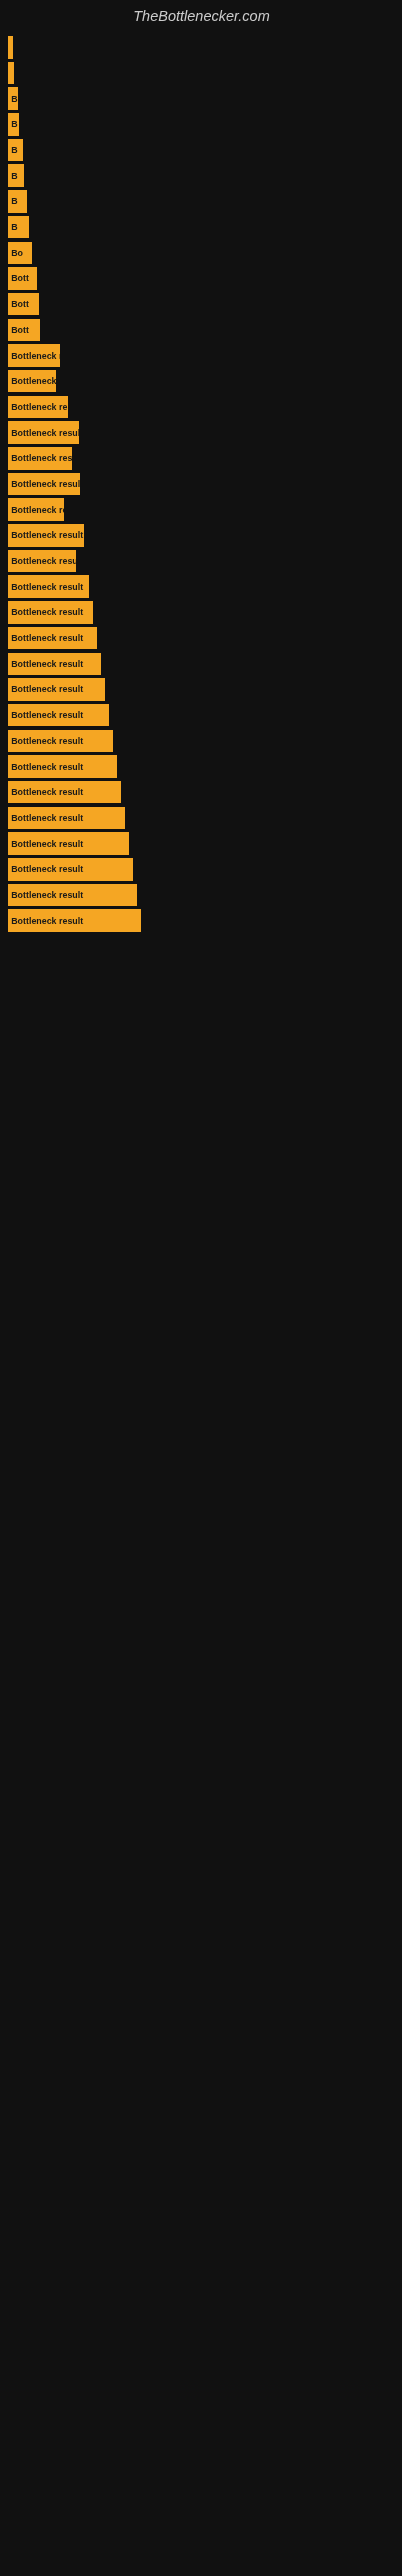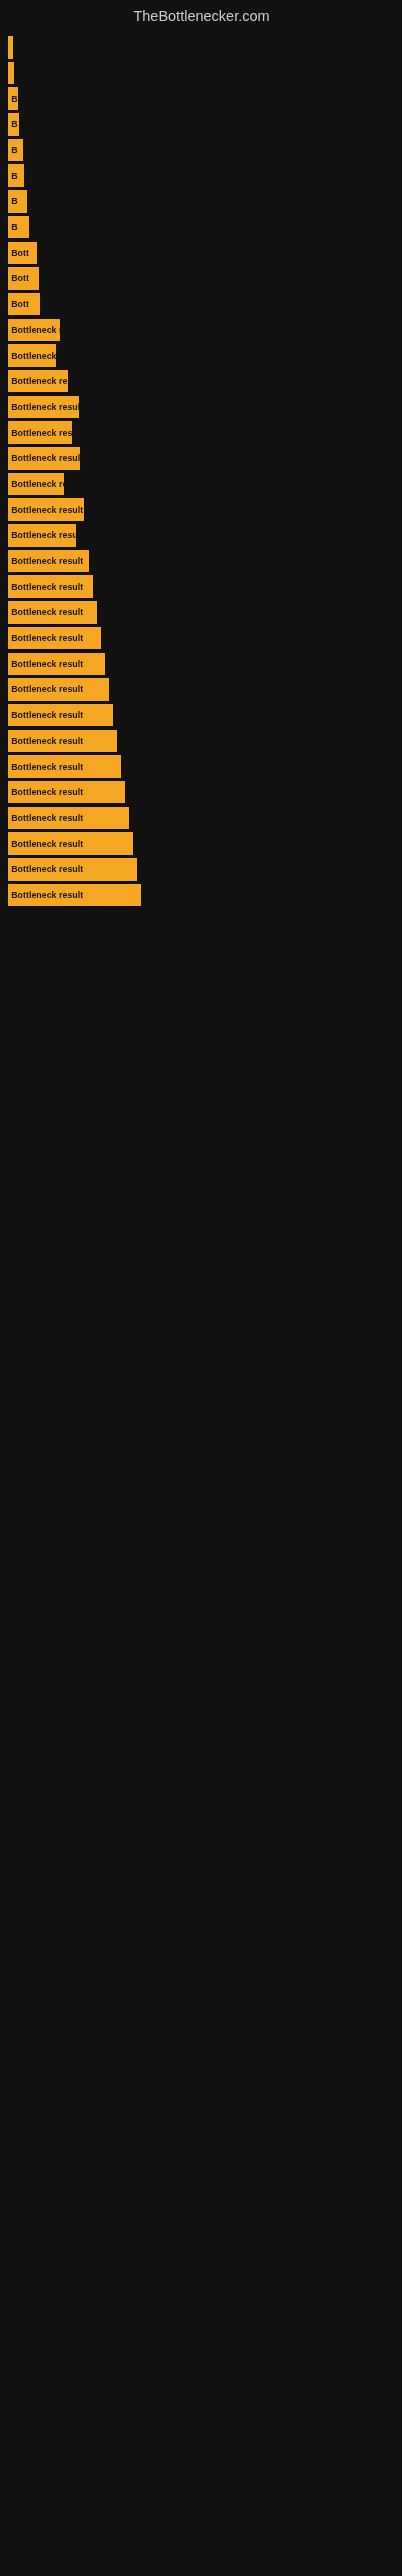--- a/index.html
+++ b/index.html
@@ -18,20 +18,21 @@
       min-height: 2576px;
       background-color: #111111;
       position: relative;
     }
     .site-title {
       text-align: center;
       color: #cccccc;
       font-size: 14.5px;
       padding: 8px 0 4px 0;
       font-weight: normal;
+      font-style: italic;
     }
     .bars-container {
       padding: 8px 0 0 8px;
       display: flex;
       flex-direction: column;
       gap: 0px;
     }
     .bar-row {
       display: flex;
       align-items: center;
@@ -92,20 +93,25 @@
         <div class="bar" style="width: 19.3px;">
           <span class="bar-label">B</span>
         </div>
       </div>
       <div class="bar-row">
         <div class="bar" style="width: 21px;">
           <span class="bar-label">B</span>
         </div>
       </div>
       <div class="bar-row">
+        <div class="bar" style="width: 24px;">
+          <span class="bar-label">Bo</span>
+        </div>
+      </div>
+      <div class="bar-row">
         <div class="bar" style="width: 29px;">
           <span class="bar-label">Bott</span>
         </div>
       </div>
       <div class="bar-row">
         <div class="bar" style="width: 31px;">
           <span class="bar-label">Bott</span>
         </div>
       </div>
       <div class="bar-row">

